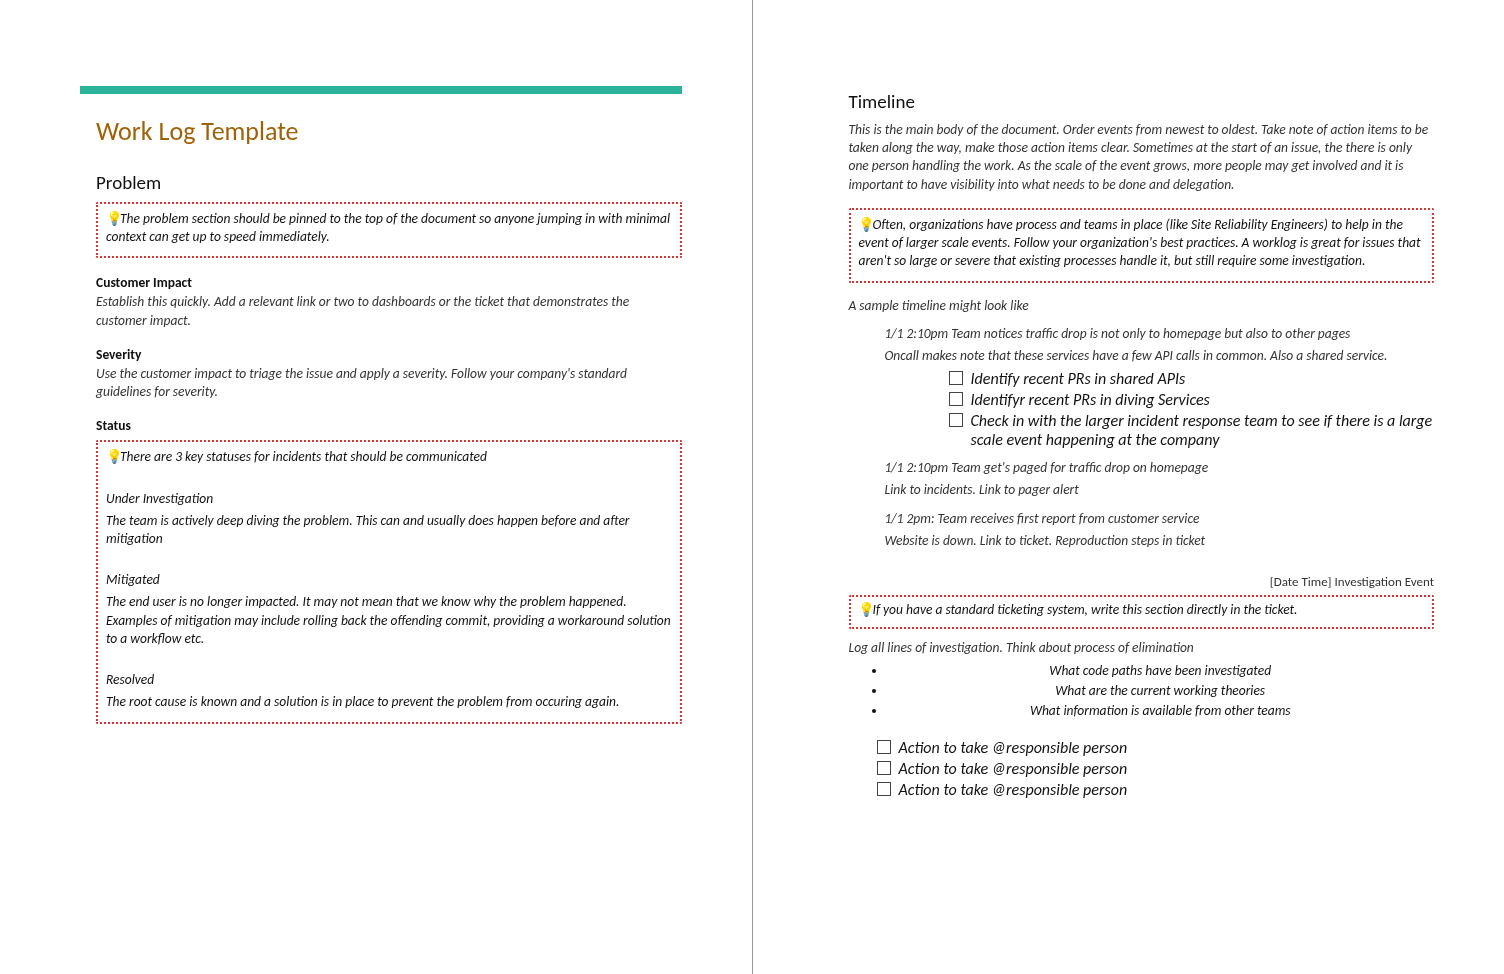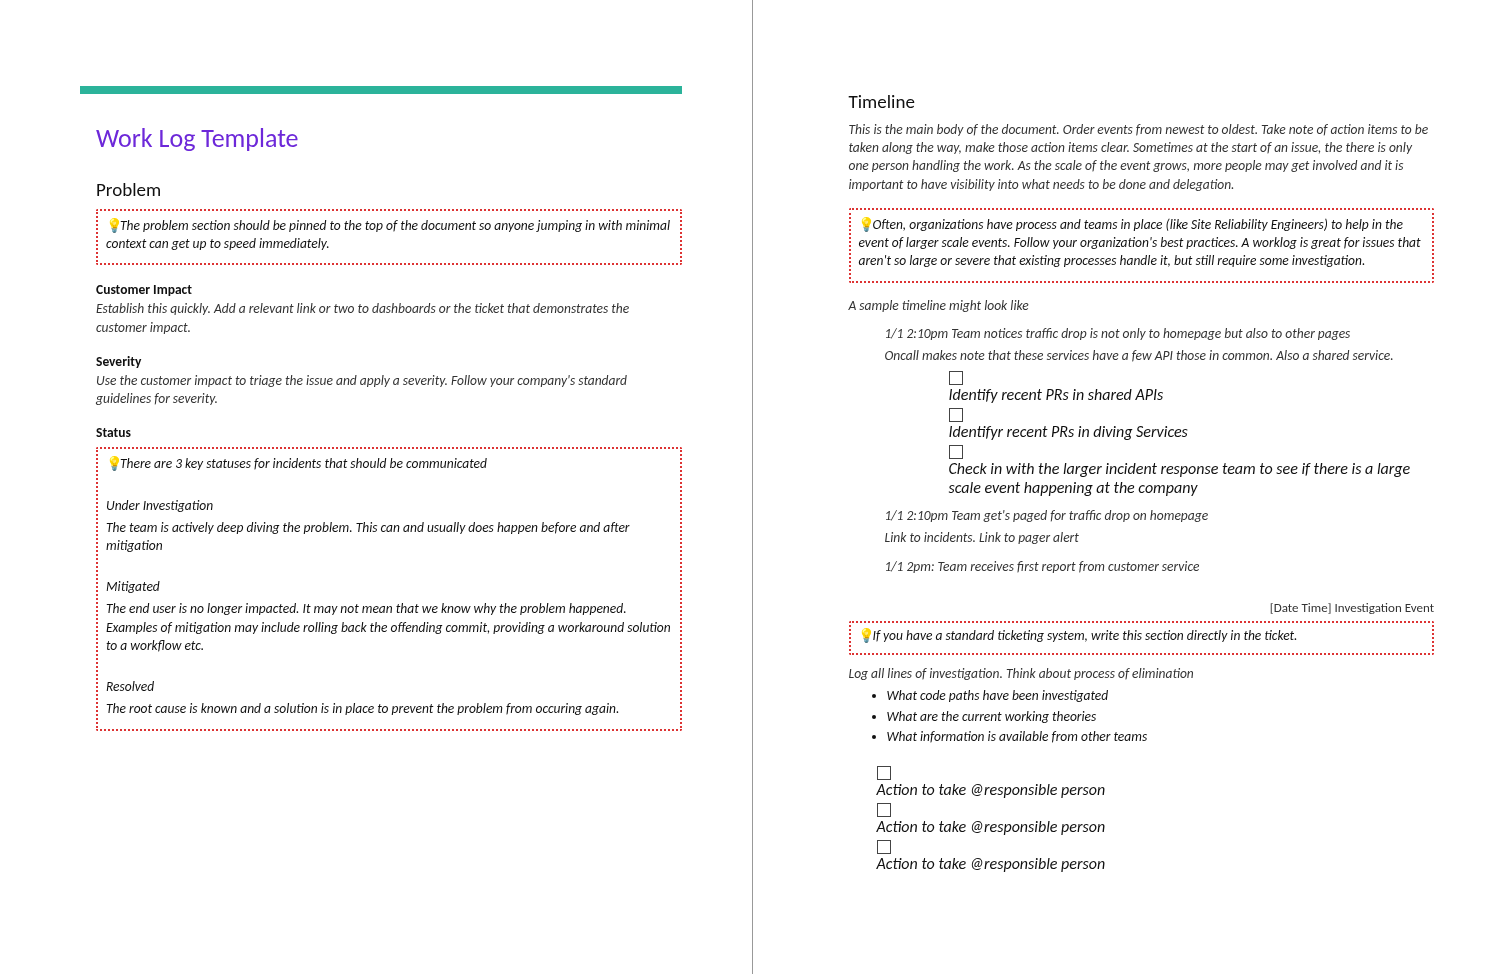--- a/index.html
+++ b/index.html
@@ -1,33 +1,33 @@
 <!DOCTYPE html>
 <html><head>
 <meta charset="utf-8">
 <style>
   html,body{margin:0;padding:0;background:#fff;font-family:Calibri,Arial,sans-serif;color:#111;}
   .spread{display:flex;width:1504px;height:974px;}
   .page{flex:1;box-sizing:border-box;position:relative;padding:90px 70px 30px 96px;}
   .divider{width:1px;background:#999;}
   .topbar{position:absolute;top:86px;left:80px;right:70px;height:8px;background:#2bb39a;}
   .page.left{padding-top:115px;}
-  h1{font-size:26px;font-weight:400;margin:7px 0 24px 0;color:#6d28d9;}
+  h1{font-size:26px;font-weight:400;margin:0 0 24px 0;color:#a16207;}
   h2{font-size:19px;font-weight:400;margin:18px 0 8px 0;color:#111;}
   h3{font-size:13px;font-weight:400;margin:24px 0 6px 0;color:#333;text-align:right;}
   .sub{font-size:13.5px;font-weight:700;margin:16px 0 2px 0;display:block;}
   p,li,.txt{font-size:13.5px;line-height:1.35;margin:0 0 4px 0;}
   .ital{font-style:italic;color:#333;}
   .callout{border:2px dotted #d33;border-radius:2px;padding:6px 8px;margin:6px 0 10px 0;}
   .callout p,.callout .sub,.callout .txt{font-style:italic;}
   .bulb{display:inline-block;width:14px;color:#e6c84a;font-style:normal;}
   .block{margin-left:36px;margin-top:10px;}
   ul.bul{list-style:disc;margin:2px 0 6px 38px;padding:0;}
-  ul.bul li{font-style:italic;margin:2px 0;}
-  .chk{display:flex;align-items:flex-start;margin:2px 0 2px 28px;font-style:italic;flex-direction:column;}
+  ul.bul li{font-style:italic;margin:2px 0;text-align:center;}
+  .chk{display:flex;align-items:flex-start;margin:2px 0 2px 28px;font-style:italic;}
   .chk.lvl2{margin-left:64px;}
   .chk .box{width:12px;height:12px;border:1.4px solid #444;margin:2px 8px 0 0;flex:none;}
 </style>
 </head>
 <body>
 
 <div class="spread">
 
   <div class="page left">
     <div class="topbar"></div>
@@ -68,21 +68,21 @@
     <p class="ital">This is the main body of the document. Order events from newest to oldest. Take note of action items to be taken along the way, make those action items clear. Sometimes at the start of an issue, the there is only one person handling the work. As the scale of the event grows, more people may get involved and it is important to have visibility into what needs to be done and delegation.</p>
 
     <div class="callout" style="margin-top:14px">
       <p><span class="bulb">💡</span><span>Often, organizations have process and teams in place (like Site Reliability Engineers) to help in the event of larger scale events. Follow your organization's best practices. A worklog is great for issues that aren't so large or severe that existing processes handle it, but still require some investigation.</span></p>
     </div>
 
     <p class="ital" style="margin-top:14px">A sample timeline might look like</p>
 
     <div class="block">
       <p class="ital">1/1 2:10pm Team notices traffic drop is not only to homepage but also to other pages</p>
-      <p class="ital">Oncall makes note that these services have a few API those in common. Also a shared service.</p>
+      <p class="ital">Oncall makes note that these services have a few API calls in common. Also a shared service.</p>
       <div class="chk lvl2">
           <span class="box"></span>
           <span>Identify  recent PRs in shared APIs</span>
         </div>
       <div class="chk lvl2">
           <span class="box"></span>
           <span>Identifyr recent PRs in diving Services</span>
         </div>
       <div class="chk lvl2">
           <span class="box"></span>
@@ -90,20 +90,21 @@
         </div>
     </div>
 
     <div class="block">
       <p class="ital">1/1 2:10pm Team get's paged for traffic drop on homepage</p>
       <p class="ital">Link to incidents. Link to pager alert</p>
     </div>
 
     <div class="block">
       <p class="ital">1/1 2pm: Team receives first report from customer service</p>
+      <p class="ital">Website is down. Link to ticket. Reproduction steps in ticket</p>
     </div>
 
     <h3>[Date Time] Investigation Event</h3>
     <div class="callout" style="padding:4px 8px">
       <p><span class="bulb">💡</span><span>If you have a standard ticketing system, write this section directly in the ticket.</span></p>
     </div>
     <p class="ital">Log all lines of investigation. Think about process of elimination</p>
     <ul class="bul">
       <li>What code paths have been investigated</li>
       <li>What are the current working theories</li>

